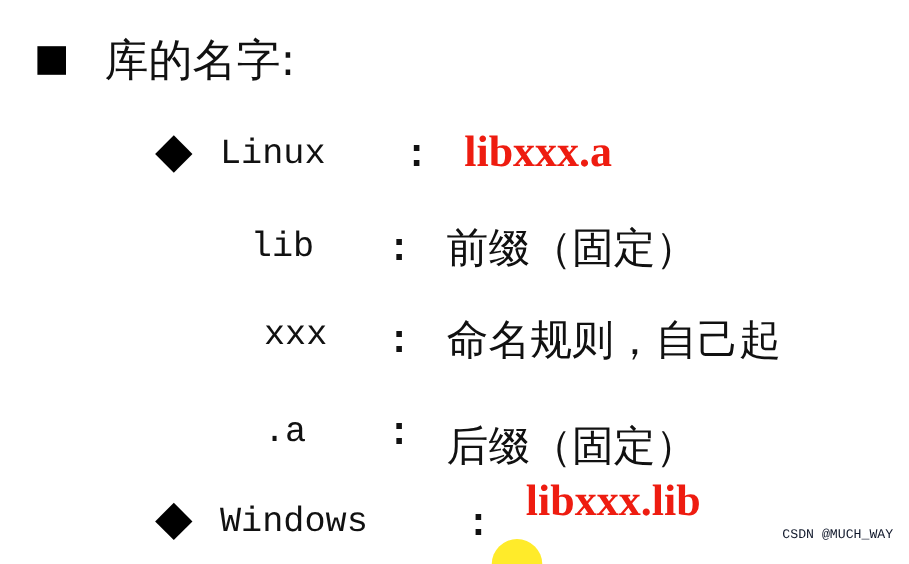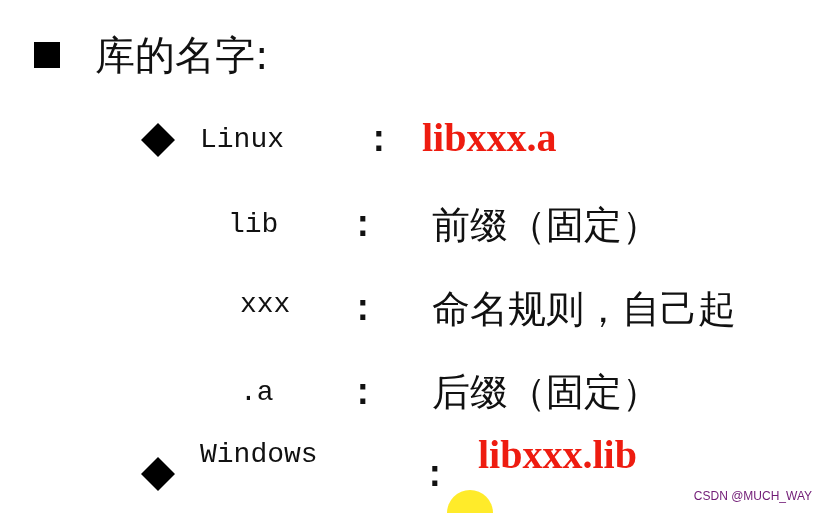--- a/index.html
+++ b/index.html
@@ -2,26 +2,26 @@
 <html><head>
 <meta charset="utf-8">
 <style>
   html, body { margin:0; padding:0; background:#ffffff; }
   body { width:826px; height:513px; position:relative; overflow:hidden; }
   .abs { position:absolute; white-space:pre; }
   .sq { position:absolute; left:34px; top:42px; width:26px; height:26px; background:#000; }
   .title { left:95px; top:30px; font-family:"DejaVu Sans", sans-serif; font-size:40px; color:#111; line-height:50px; }
   .dia { position:absolute; width:24px; height:24px; background:#000; transform:rotate(45deg); }
   .mono { font-family:"Liberation Mono", monospace; color:#111; }
-  .lbl { font-size:28px; line-height:50px; }
+  .lbl { font-size:32px; line-height:50px; }
   .red { font-family:Liberation Serif, serif; font-weight:bold; color:#ee1c10; font-size:40px; line-height:50px; }
-  .cn { font-family:"DejaVu Sans", sans-serif; font-size:38px; line-height:50px; color:#111;margin-left:26px; }
+  .cn { font-family:"DejaVu Sans", sans-serif; font-size:38px; line-height:50px; color:#111; }
   .colon { font-family:"Liberation Mono", monospace; font-weight:bold; font-size:36px; line-height:50px; color:#111; }
   .cursor { position:absolute; left:447px; top:490px; width:46px; height:46px; border-radius:50%; background:#ffeb2a; }
-  .wm { position:absolute; right:14px; bottom:10px; font-family:Liberation Sans, sans-serif; font-size:12px; color:#701a75; }
+  .wm { position:absolute; right:14px; bottom:20px; font-family:Liberation Mono, monospace; font-size:12px; color:#0f172a; }
 </style>
 </head>
 <body>
 
 <div class="sq"></div>
 <div class="abs title">库的名字:</div>
 
 <div class="dia" style="left:146px;top:128px;"></div>
 <div class="abs mono lbl" style="left:200px;top:115px;">Linux</div>
 <div class="abs colon" style="left:368px;top:117px;">:</div>
@@ -30,21 +30,21 @@
 <div class="abs mono lbl" style="left:228px;top:200px;">lib</div>
 <div class="abs colon" style="left:352px;top:202px;">:</div>
 <div class="abs cn" style="left:406px;top:200px;">前缀（固定）</div>
 
 <div class="abs mono lbl" style="left:240px;top:280px;">xxx</div>
 <div class="abs colon" style="left:352px;top:286px;">:</div>
 <div class="abs cn" style="left:406px;top:284px;">命名规则，自己起</div>
 
 <div class="abs mono lbl" style="left:240px;top:368px;">.a</div>
 <div class="abs colon" style="left:352px;top:370px;">:</div>
-<div class="abs cn" style="left:406px;top:367px;">后缀（固定）</div>
+<div class="abs cn" style="left:406px;top:380px;">后缀（固定）</div>
 
 <div class="dia" style="left:146px;top:462px;"></div>
 <div class="cursor"></div>
-<div class="abs mono lbl" style="left:200px;top:430px;">Windows</div>
+<div class="abs mono lbl" style="left:200px;top:450px;">Windows</div>
 <div class="abs colon" style="left:424px;top:452px;">:</div>
 <div class="abs red" style="left:478px;top:430px;">libxxx.lib</div>
 
 <div class="wm">CSDN @MUCH_WAY</div>
 
 </body></html>

